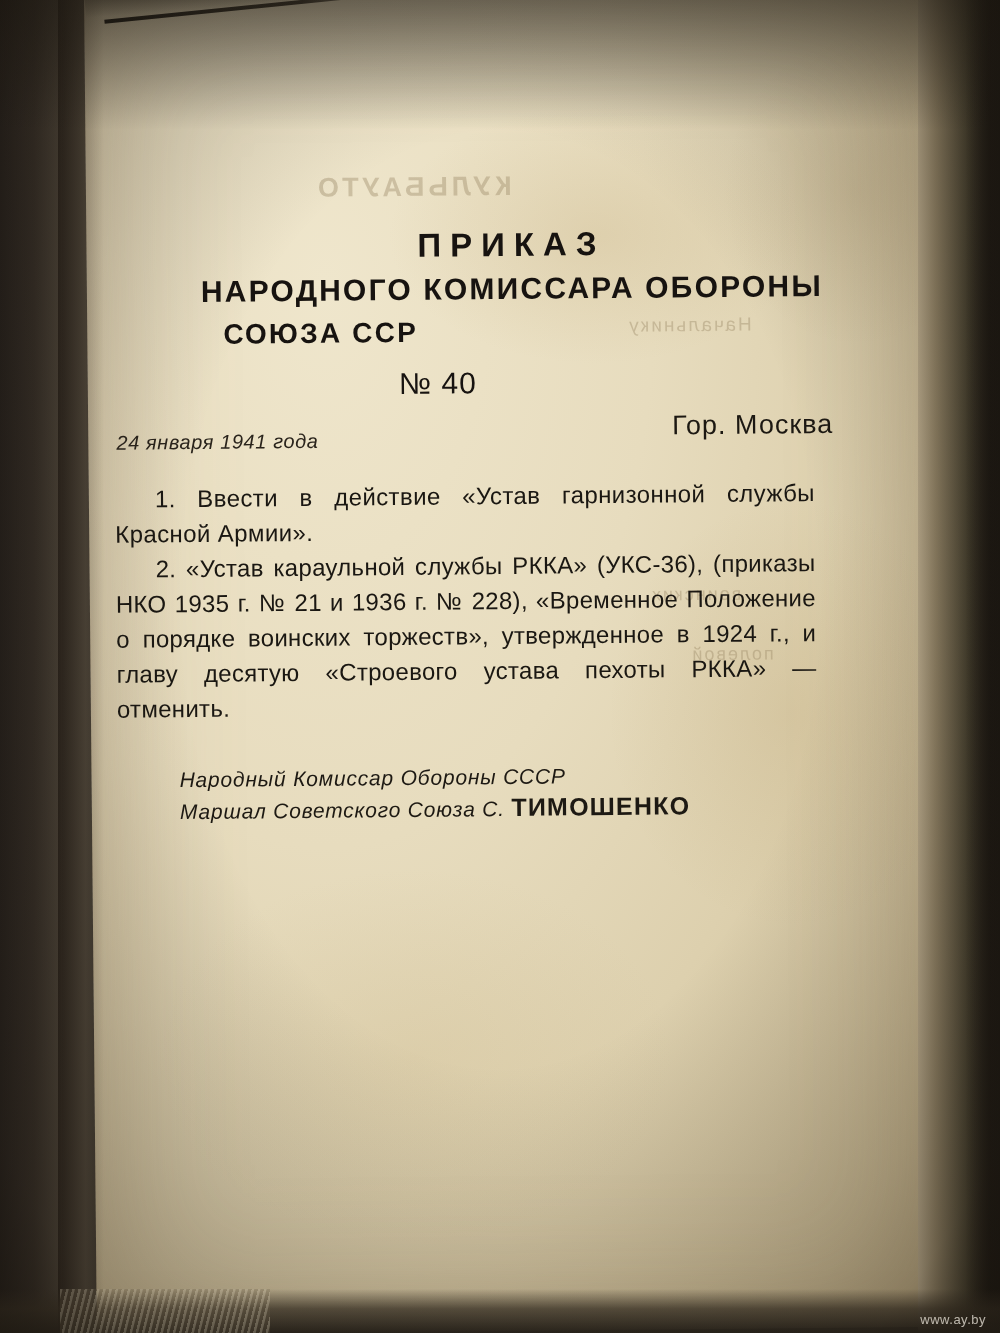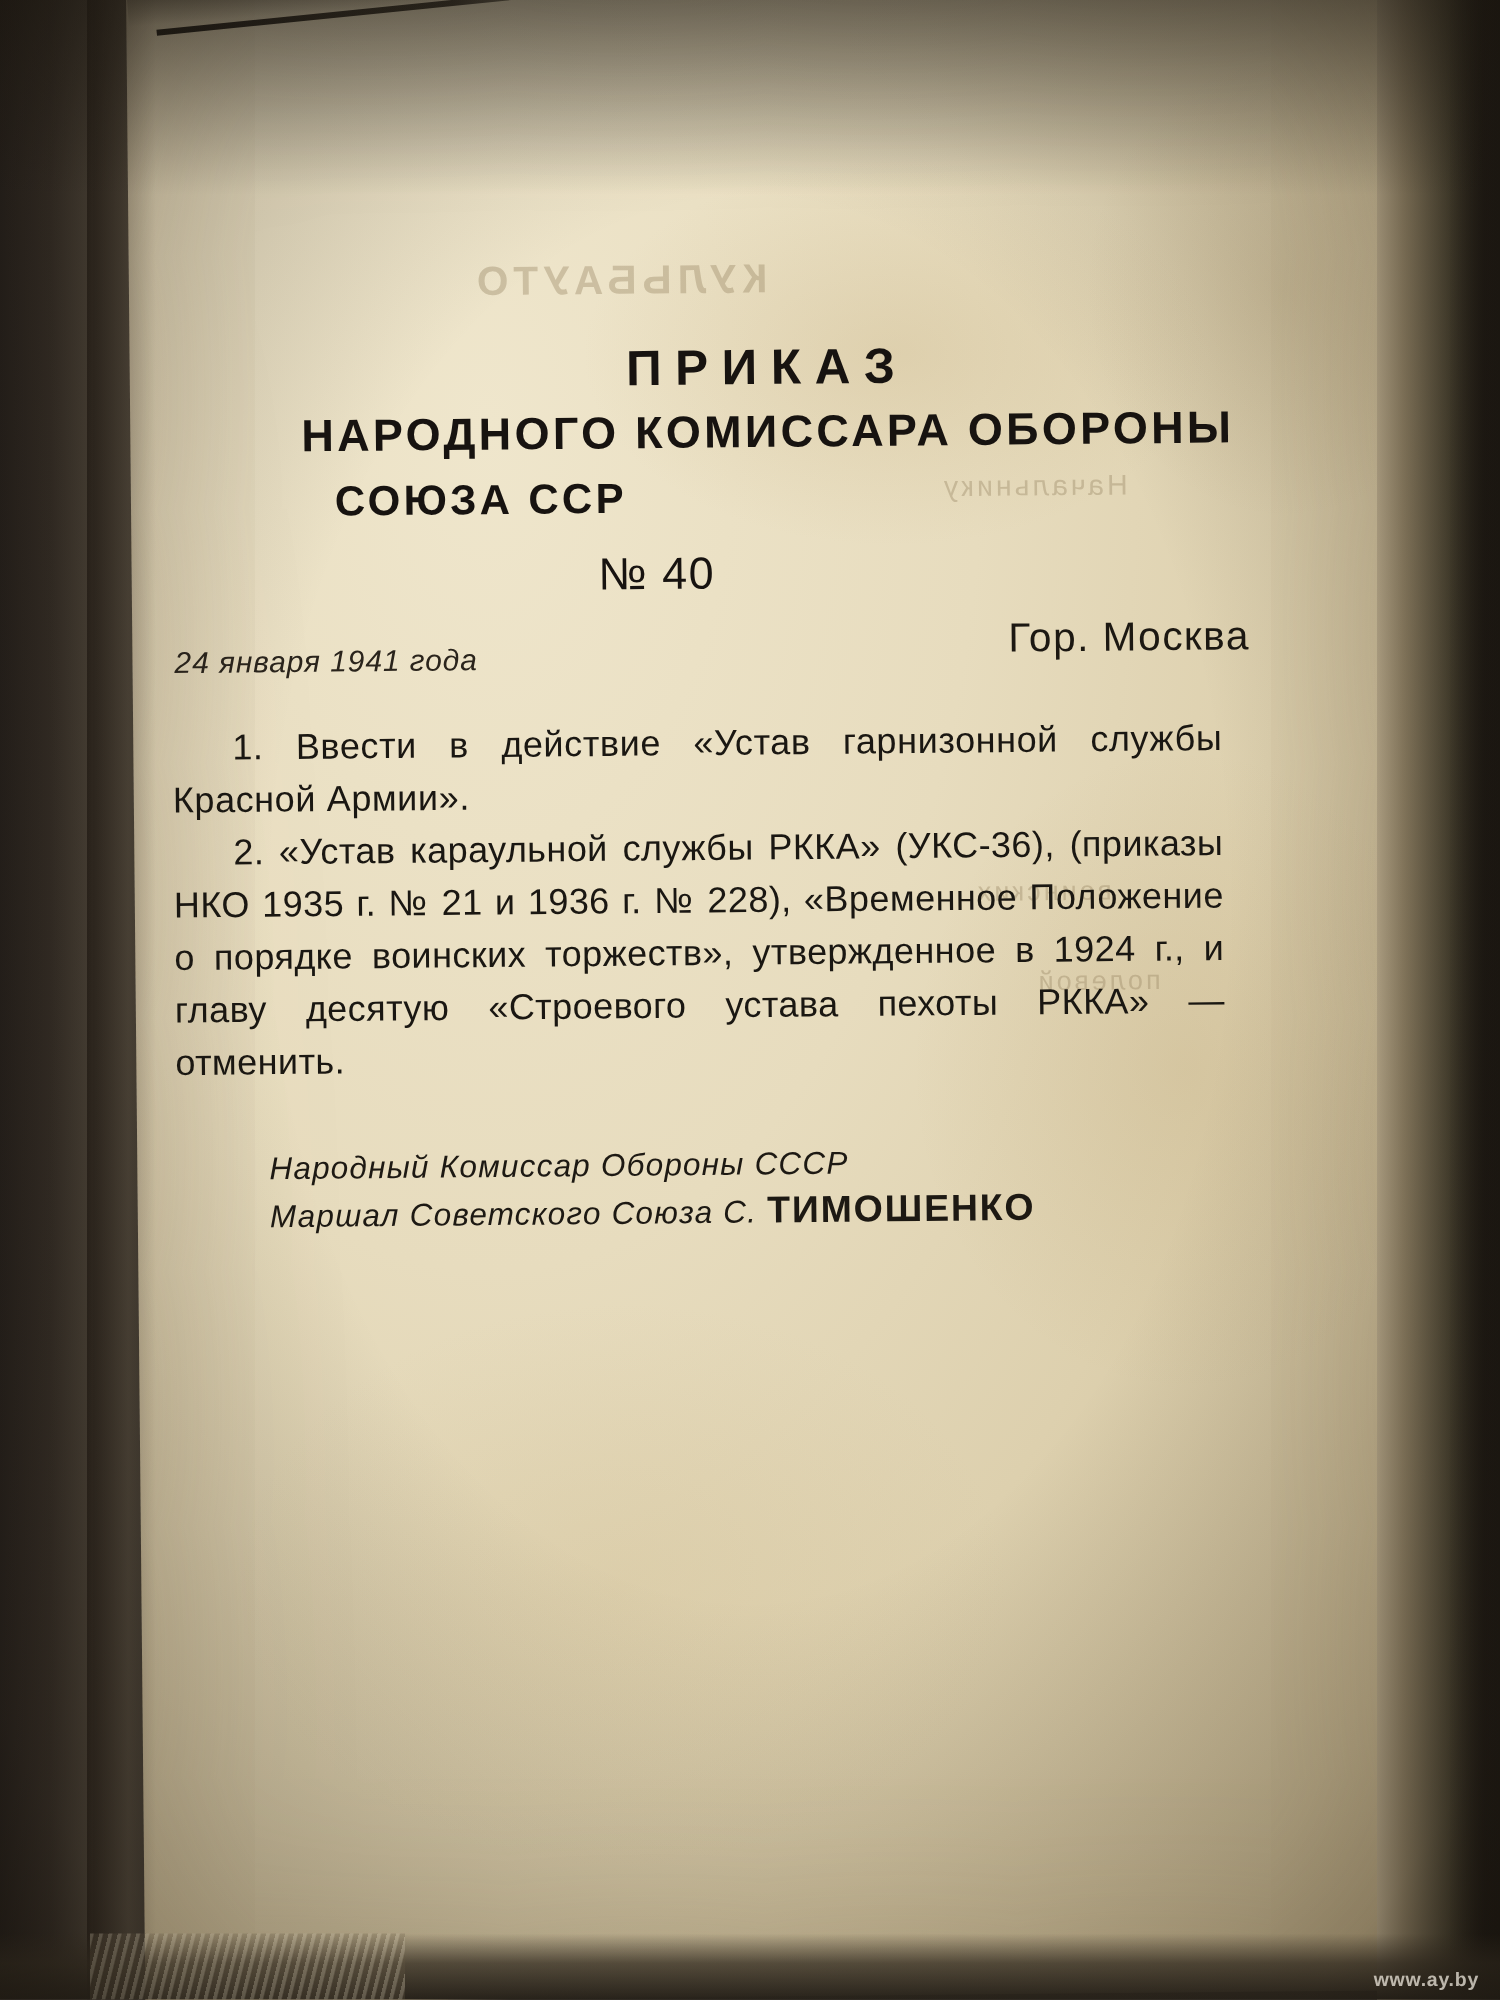--- a/index.html
+++ b/index.html
@@ -222,21 +222,20 @@
   
   .watermark {
     position: absolute;
     right: 14px;
     bottom: 6px;
     font-size: 13px;
     color: rgba(245,240,228,0.72);
     letter-spacing: .5px;
     z-index: 9;
     font-family: "Liberation Sans", sans-serif;
-    font-weight: bold;
   }
 
   
   .vignette {
     position: absolute;
     left: 0; top: 0; width: 1000px; height: 1333px;
     pointer-events: none;
     background:
       radial-gradient(ellipse at 50% 45%, rgba(0,0,0,0) 45%, rgba(30,24,16,0.30) 88%, rgba(24,19,12,0.55) 100%);
     z-index: 8;

